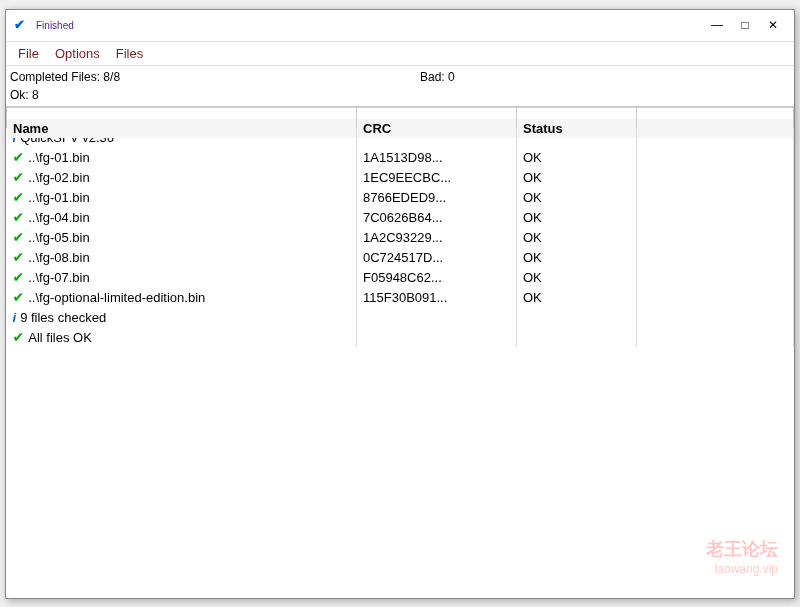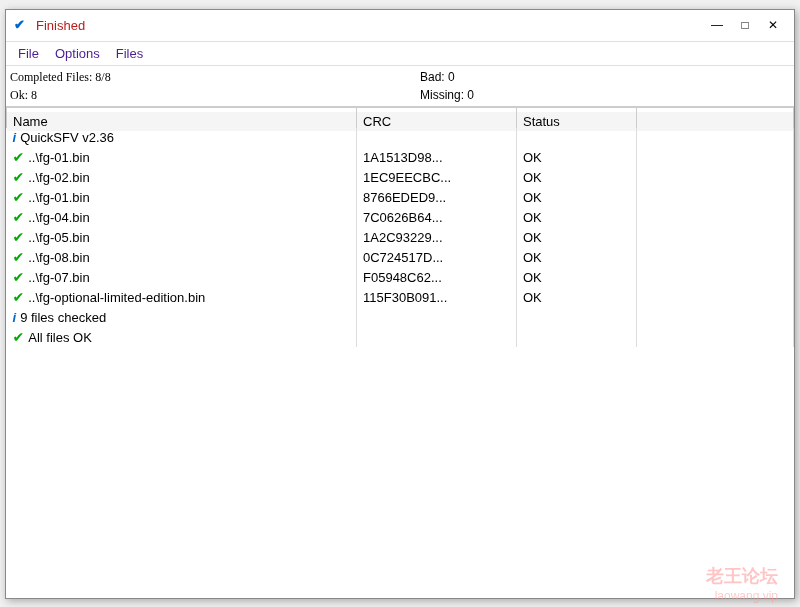--- a/index.html
+++ b/index.html
@@ -38,23 +38,23 @@
 
     .title-bar-icon {
       width: 16px;
       height: 16px;
       margin-right: 6px;
       flex-shrink: 0;
     }
 
     .title-bar-text {
       flex: 1;
-      font-size: 13px;
+      font-size: 10px;
       font-weight: normal;
-      color: #b91c1c;
+      color: #4c1d95;
     }
 
     .title-bar-controls {
       display: flex;
       gap: 2px;
     }
 
     .title-bar-btn {
       width: 26px;
       height: 22px;
@@ -74,40 +74,39 @@
       display: flex;
       align-items: center;
       padding: 0 4px;
       border-bottom: 1px solid #e0e0e0;
     }
 
     .menu-item {
       padding: 2px 8px;
       cursor: pointer;
       font-size: 13px;
-      color: #4c1d95;
+      color: #7f1d1d;
     }
 
     .status-bar {
       background: #ffffff;
       border-bottom: 1px solid #ccc;
       padding: 2px 4px;
     }
 
     .status-row {
       display: flex;
       justify-content: space-between;
       font-size: 12px;
       color: #000;
       line-height: 18px;
     }
 
     .status-left {
       flex: 1;
-      font-family: Liberation Serif, serif;
     }
 
     .status-right {
       flex: 1;
       text-align: left;
       padding-left: 40px;
     }
 
     .file-list-container {
       flex: 1;
@@ -120,25 +119,25 @@
       width: 100%;
       border-collapse: collapse;
       font-size: 13px;
     }
 
     .file-table thead tr th {
       background: #f5f5f5;
       border: 1px solid #ccc;
       padding: 2px 6px;
       text-align: left;
-      font-weight: normal;
+      font-weight: bold;
       font-size: 13px;
       color: #000;
       position: sticky;
-      top: 5px;
+      top: 12px;
       z-index: 1;
     }
 
     .file-table tbody tr td {
       padding: 1px 6px;
       border-right: 1px solid #ddd;
       color: #000;
       white-space: nowrap;
       height: 20px;
     }
@@ -157,21 +156,21 @@
       margin-right: 4px;
     }
 
     .name-cell {
       display: flex;
       align-items: center;
     }
 
     .watermark {
       position: fixed;
-      bottom: 4px;
+      bottom: 31px;
       right: 22px;
       text-align: right;
       pointer-events: none;
     }
 
     .watermark-text {
       font-size: 18px;
       color: rgba(255, 150, 150, 0.55);
       font-family: Arial, sans-serif;
       font-weight: bold;
@@ -210,21 +209,20 @@
     <span class="menu-item">Files</span>
   </div>
 
   <div class="status-bar">
     <div class="status-row">
       <span class="status-left">Completed Files: 8/8</span>
       <span class="status-right">Bad: 0</span>
     </div>
     <div class="status-row">
       <span class="status-left">Ok: 8</span>
-      <span class="status-right">Missing: 0</span>
     </div>
   </div>
 
   <div class="file-list-container">
     <table class="file-table">
       <thead>
         <tr>
           <th class="th-name">Name</th>
           <th class="th-crc">CRC</th>
           <th class="th-status">Status</th>

